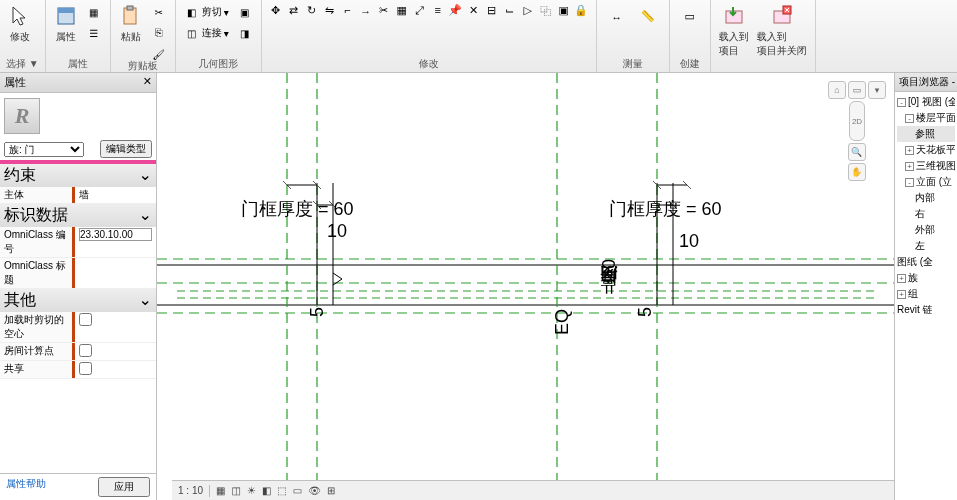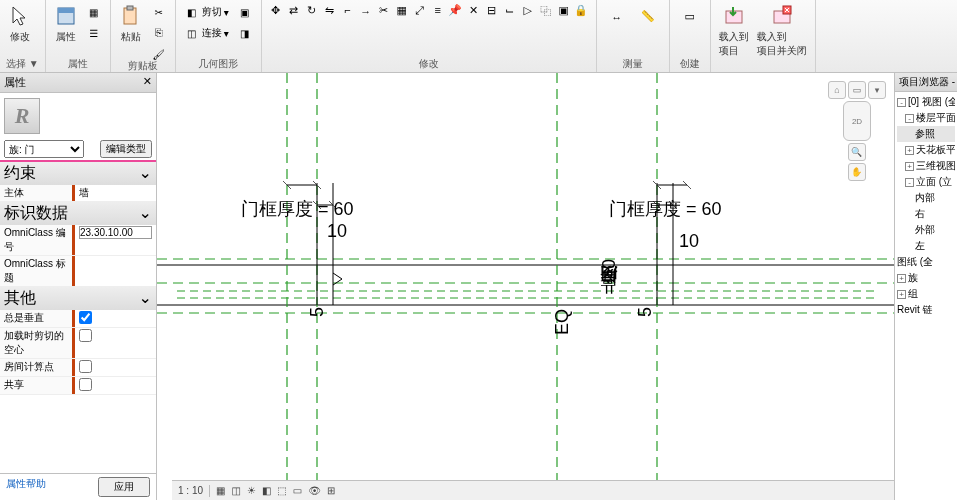--- a/index.html
+++ b/index.html
@@ -15,39 +15,39 @@
 .ribbon-icon.small { width: 16px; height: 16px; }
 .ribbon-col { display: flex; flex-direction: column; gap: 1px; }
 .ribbon-btn-label { font-size: 10px; color: #333; }
 .highlight-tab { background: #a0d890; color: #333; padding: 2px 10px; font-size: 10px; position: absolute; top: 73px; left: 533px; }
 
 .main-area { display: flex; height: 427px; }
 .props-panel { width: 157px; background: #fff; border-right: 1px solid #c0c0c0; display: flex; flex-direction: column; }
 .props-title { background: linear-gradient(to bottom,#e8e8e8,#d8d8d8); padding: 2px 4px; font-size: 11px; display: flex; justify-content: space-between; border-bottom: 1px solid #c0c0c0; }
 .props-preview { height: 45px; display: flex; align-items: flex-end; padding: 4px; gap: 4px; }
 .r-logo { width: 36px; height: 36px; background: linear-gradient(to bottom,#f0f0f0,#d0d0d0); border: 1px solid #aaa; display:flex; align-items:center; justify-content:center; font-size: 22px; font-weight: bold; color: #888; font-family: serif; font-style: italic;}
-.type-selector { display: flex; width: 100%; gap: 16px; padding: 2px 4px; border-bottom: 2px solid #ec4899; }
+.type-selector { display: flex; width: 100%; gap: 16px; padding: 2px 4px; border-bottom: 4px solid #ec4899; align-items: center; }
 .type-selector select { flex: 1; font-size: 10px; }
 .type-selector button { font-size: 10px; padding: 0 4px; }
 .props-grid { flex: 1; overflow: auto; }
 .props-section { background: linear-gradient(to bottom,#eee,#ddd); padding: 1px 4px; font-size: 16px; display: flex; justify-content: space-between; }
 .props-row { display: flex; border-bottom: 1px solid #eee; }
 .props-row .k { width: 75px; padding: 1px 4px; font-size: 10px; background: #fafafa; border-right: 3px solid #c2410c; }
 .props-row .v { flex: 1; padding: 1px 4px; font-size: 10px; }
 .props-row .v input[type=text]{ width: 100%; font-size: 10px; border: 1px solid #999;}
 .props-footer { border-top: 1px solid #c0c0c0; display: flex; justify-content: space-between; padding: 3px 6px; }
 .props-footer a { color: #1060c0; font-size: 10px; cursor: pointer; }
 .props-footer button { font-size: 10px; padding: 1px 14px; }
 
 .canvas-area { flex: 1; position: relative; background: #fff; }
 .canvas-svg { position: absolute; top: 0; left: 0; }
 .view-controls { position: absolute; top: 8px; right: 8px; display: flex; flex-direction: column; gap: 2px; align-items: center; }
 .vc-btn { width: 18px; height: 18px; border: 1px solid #c0c0c0; background: #f5f5f5; border-radius: 3px; display:flex; align-items:center; justify-content:center; font-size:9px; color:#666; cursor:pointer;}
 .vc-top-row { display:flex; gap:2px; }
-.view-cube { width: 28px; height: 40px; border: 1px solid #c0c0c0; background: #f5f5f5; border-radius: 6px; display:flex; align-items:center; justify-content:center; font-size:8px; color:#777; }
+.view-cube { width: 16px; height: 40px; border: 1px solid #c0c0c0; background: #f5f5f5; border-radius: 6px; display:flex; align-items:center; justify-content:center; font-size:8px; color:#777; }
 
 .canvas-footer { position: absolute; bottom: 0; left: 0; right: 0; height: 20px; background: #f0f0f0; border-top: 1px solid #c0c0c0; display: flex; align-items: center; gap: 6px; padding: 0 6px; font-size: 10px; color: #444; margin-left: 15px;}
 .cf-item { display: flex; align-items: center; gap: 2px; cursor: pointer;}
 .cf-sep { width:1px; height: 12px; background:#bbb; }
 
 .browser-panel { width: 63px; background: #fff; border-left: 1px solid #c0c0c0; }
 .browser-title { background: linear-gradient(to bottom,#e8e8e8,#d8d8d8); padding: 2px 4px; font-size: 10px; border-bottom:1px solid #c0c0c0; white-space: nowrap; overflow:hidden;}
 .tree { font-size: 10px; padding: 2px; }
 .tree-item { white-space: nowrap; overflow: hidden; padding: 1px 0; }
 .tree-item.l1 { padding-left: 8px; }
@@ -262,24 +262,20 @@
           <div class="v"><input type="text" value="23.30.10.00" style=""></div>
         </div>
       <div class="props-row">
           <div class="k">OmniClass 标题</div>
         </div>
       <div class="props-section">
           <span>其他</span>
           <span>⌄</span>
         </div>
       <div class="props-row">
-          <div class="k">总是垂直</div>
-          <div class="v"><input type="checkbox" checked="" style=""></div>
-        </div>
-      <div class="props-row">
           <div class="k">加载时剪切的空心</div>
           <div class="v"><input type="checkbox" style=""></div>
         </div>
       <div class="props-row">
           <div class="k">房间计算点</div>
           <div class="v"><input type="checkbox" style=""></div>
         </div>
       <div class="props-row">
           <div class="k">共享</div>
           <div class="v"><input type="checkbox" style=""></div>

